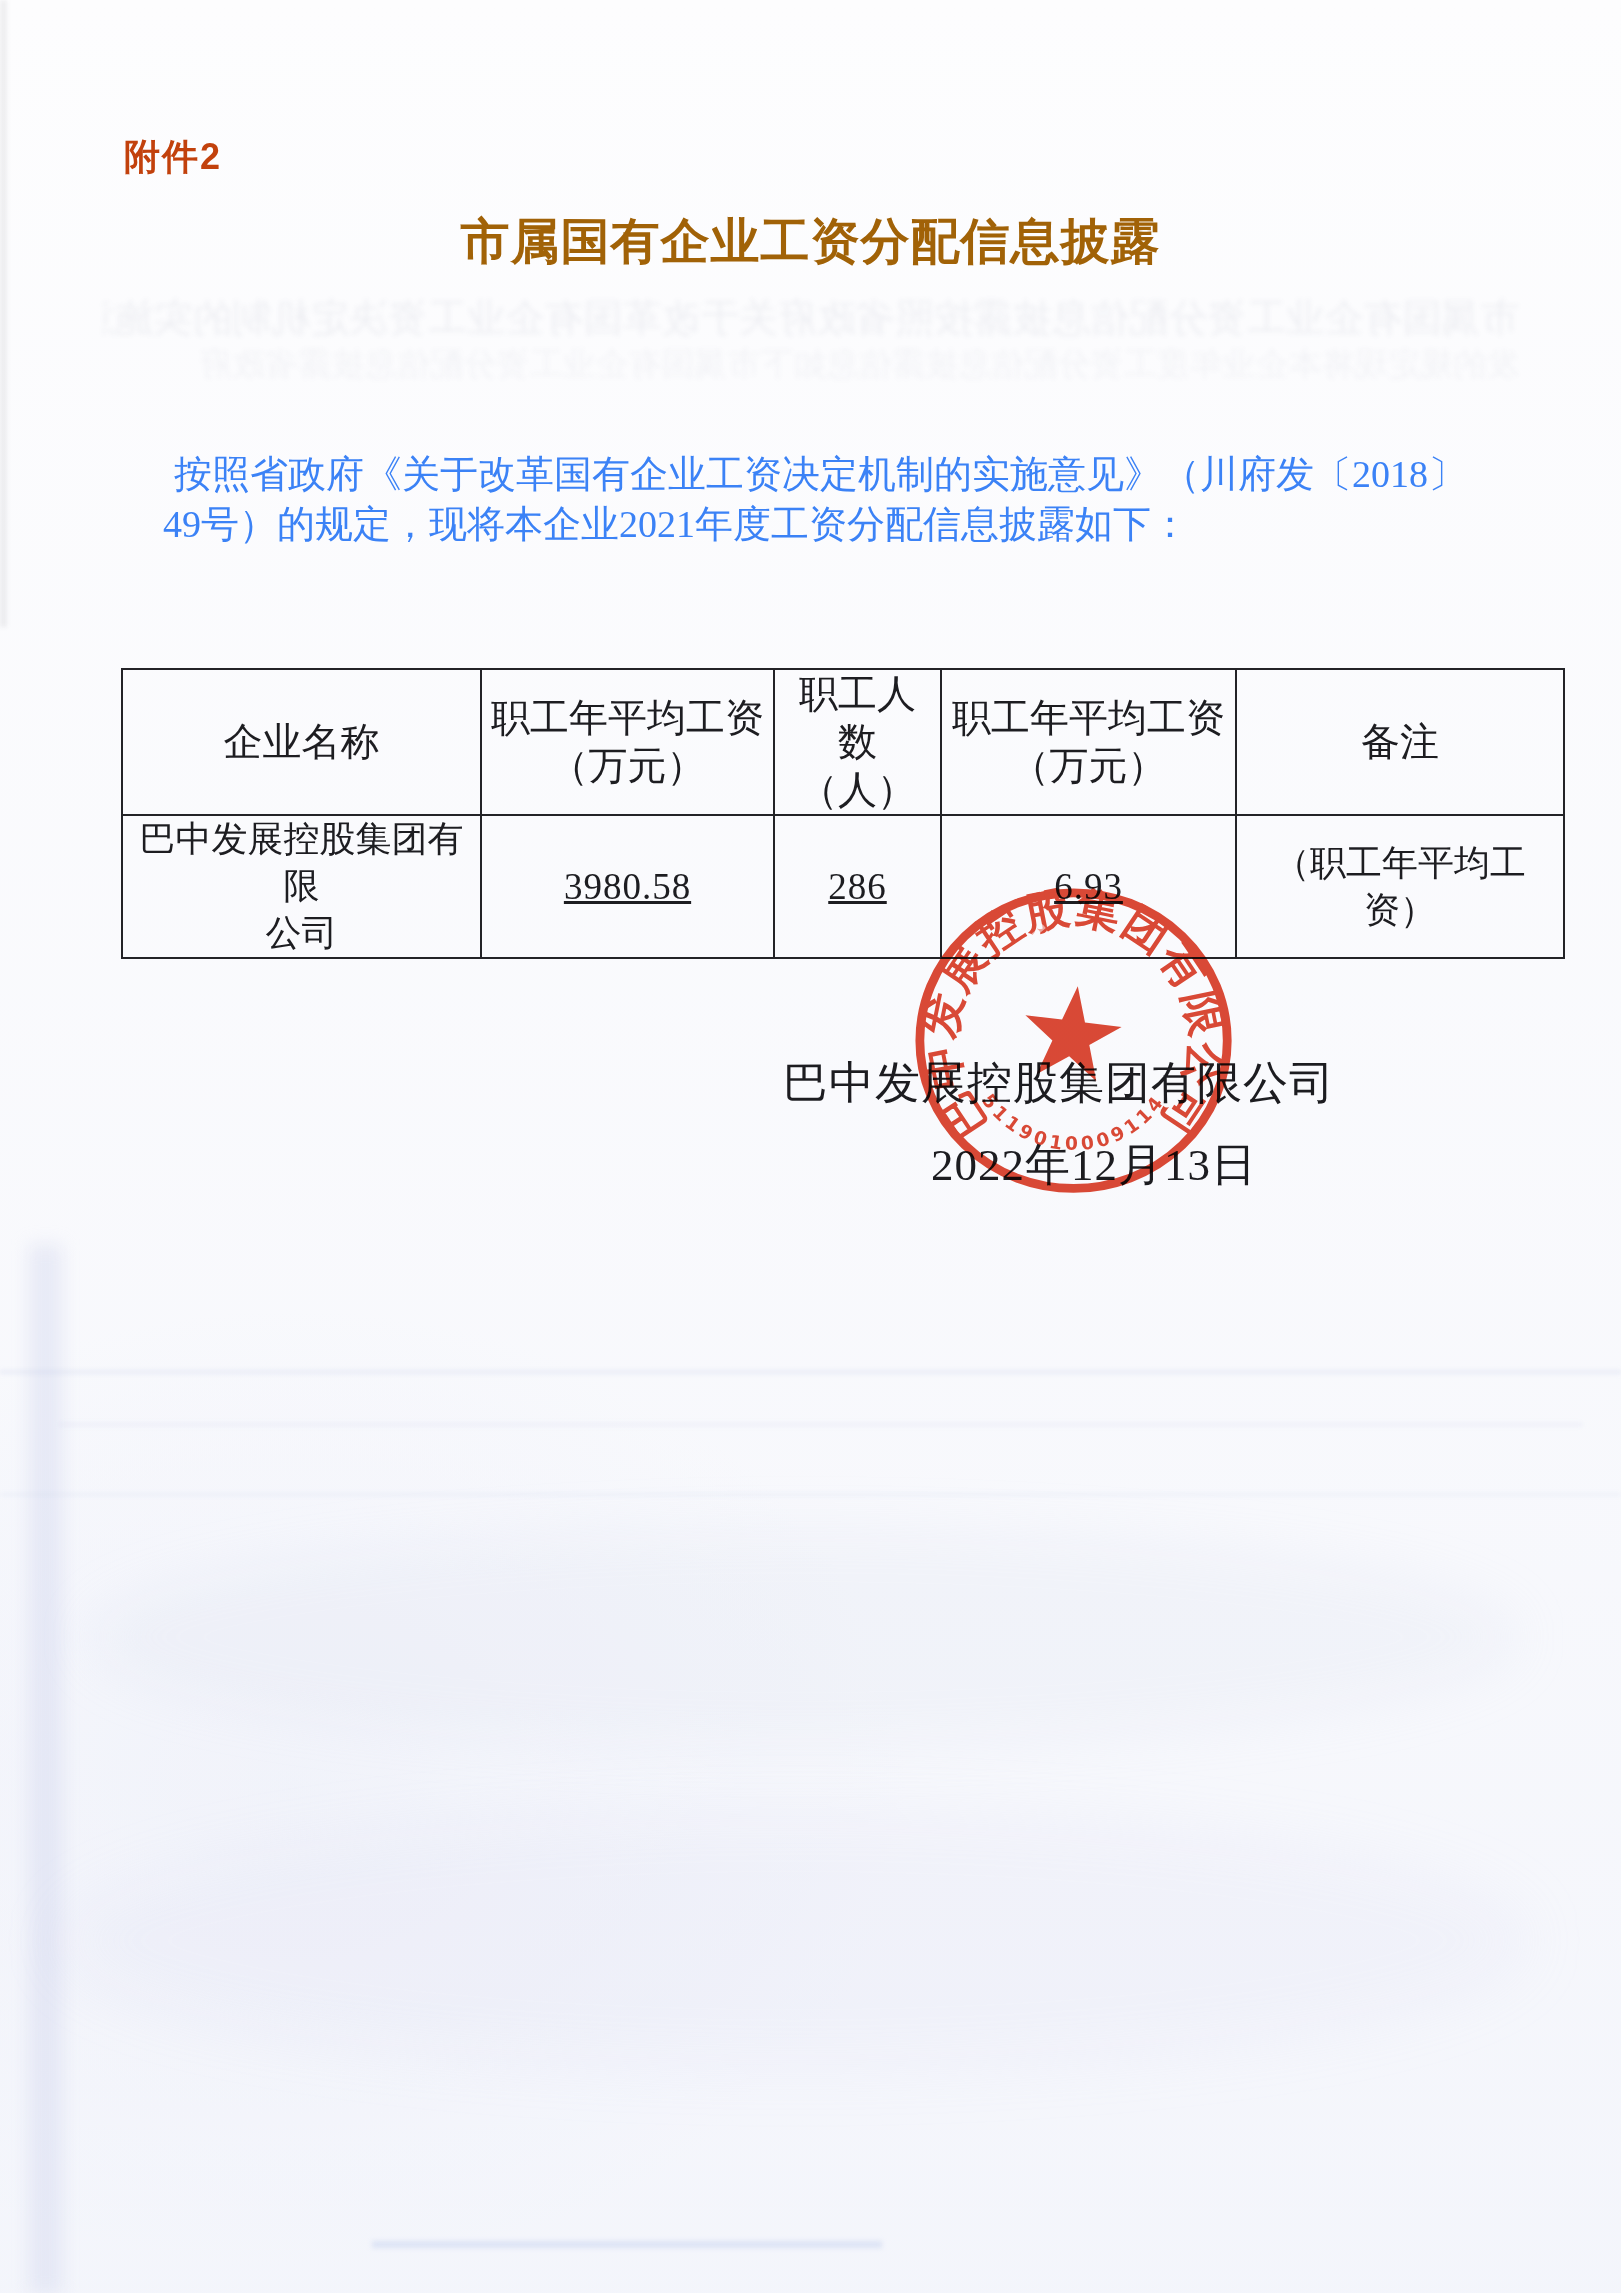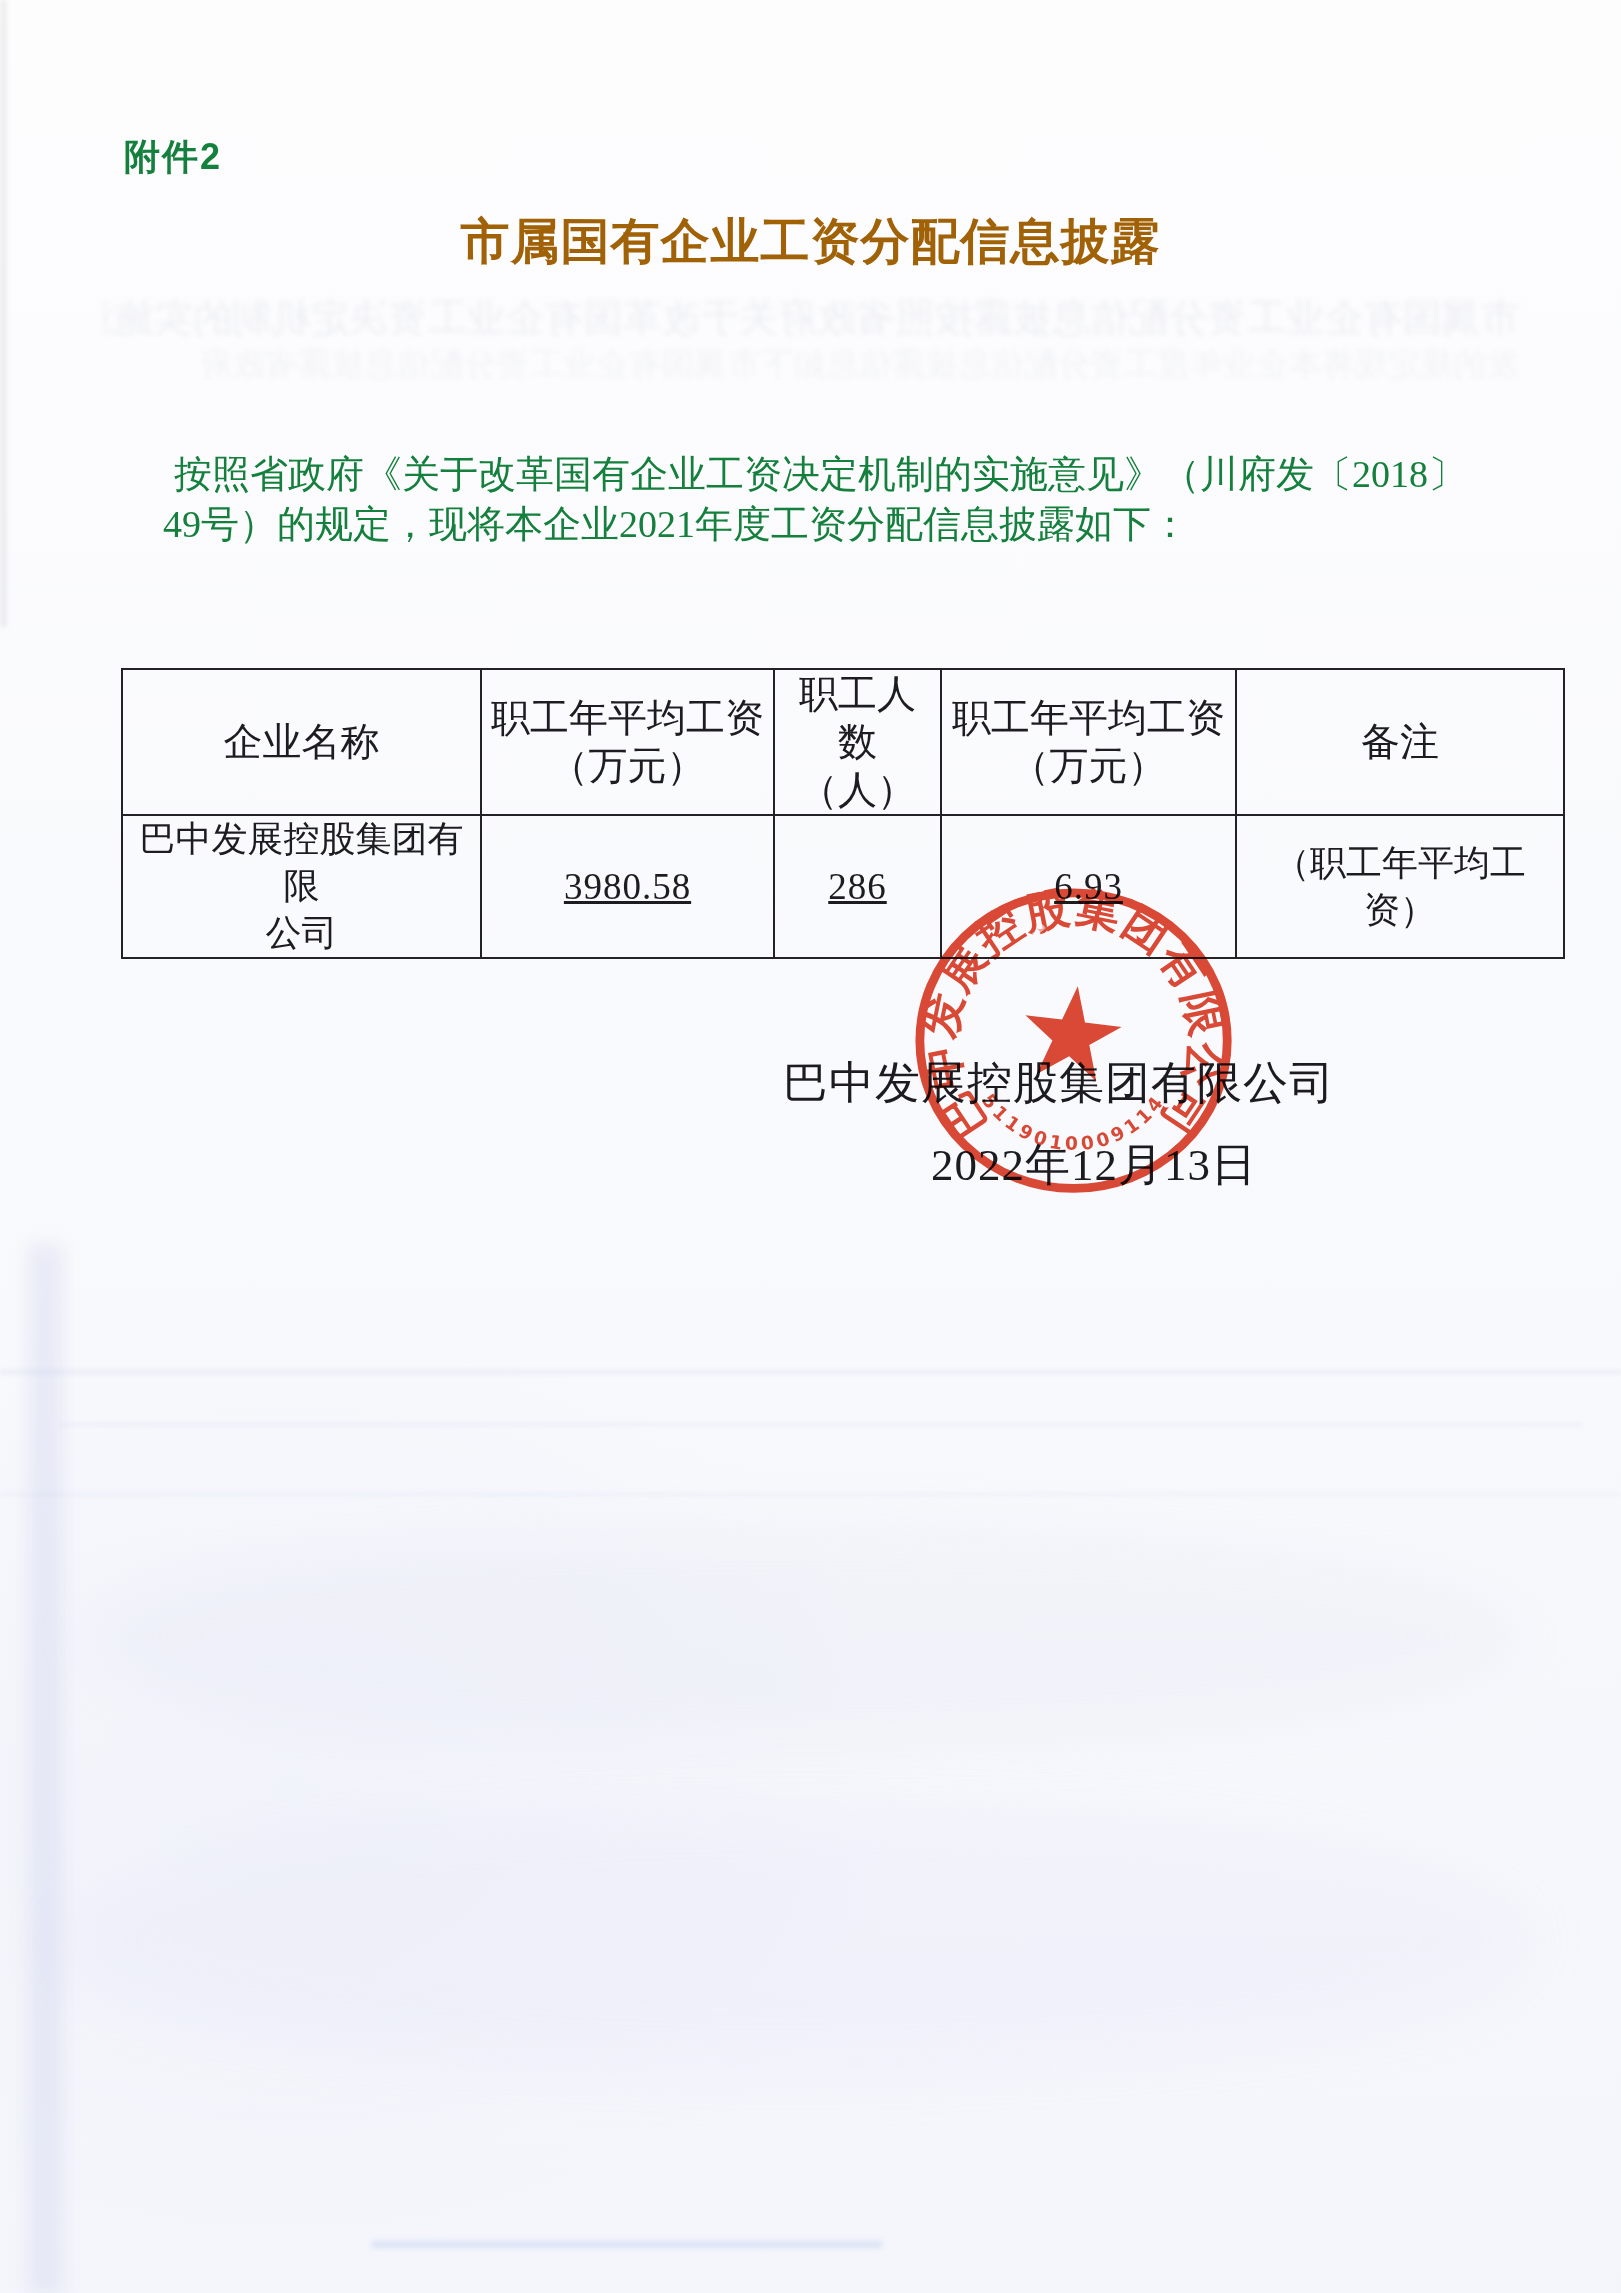--- a/index.html
+++ b/index.html
@@ -29,29 +29,29 @@
     font-family:"Liberation Serif","DejaVu Serif",serif;
     font-size:39px;line-height:47px;color:#6d7390;
     transform:scaleX(-1);filter:blur(2.9px);opacity:.09;
     overflow:hidden;white-space:nowrap;pointer-events:none;
   }
   .ghost-band .g2{opacity:.7;font-size:33px;}
   
   .attach{
     position:absolute;left:124px;top:133px;
     font-family:"Liberation Sans","DejaVu Sans",sans-serif;
-    font-size:36px;font-weight:600;letter-spacing:2px;color:#15803d;
+    font-size:36px;font-weight:600;letter-spacing:2px;color:#c2410c;
   }
   .title{
     position:absolute;left:0;top:209px;width:100%;text-align:center;
     font-size:49px;font-weight:bold;letter-spacing:1px;color:#a16207;
   }
   .intro{
     position:absolute;left:124px;top:449px;width:1333px;
-    font-size:38px;line-height:50px;color:#15803d;
+    font-size:38px;line-height:50px;color:#3b82f6;
   }
   .intro .l1{text-indent:50px;white-space:nowrap;}
   .intro .l2{white-space:nowrap;margin-left:39px;}
   
   table.disclosure{
     position:absolute;left:121px;top:668px;width:1442px;
     border-collapse:collapse;table-layout:fixed;
   }
   table.disclosure td{
     border:2.9px solid #232327;text-align:center;vertical-align:middle;

